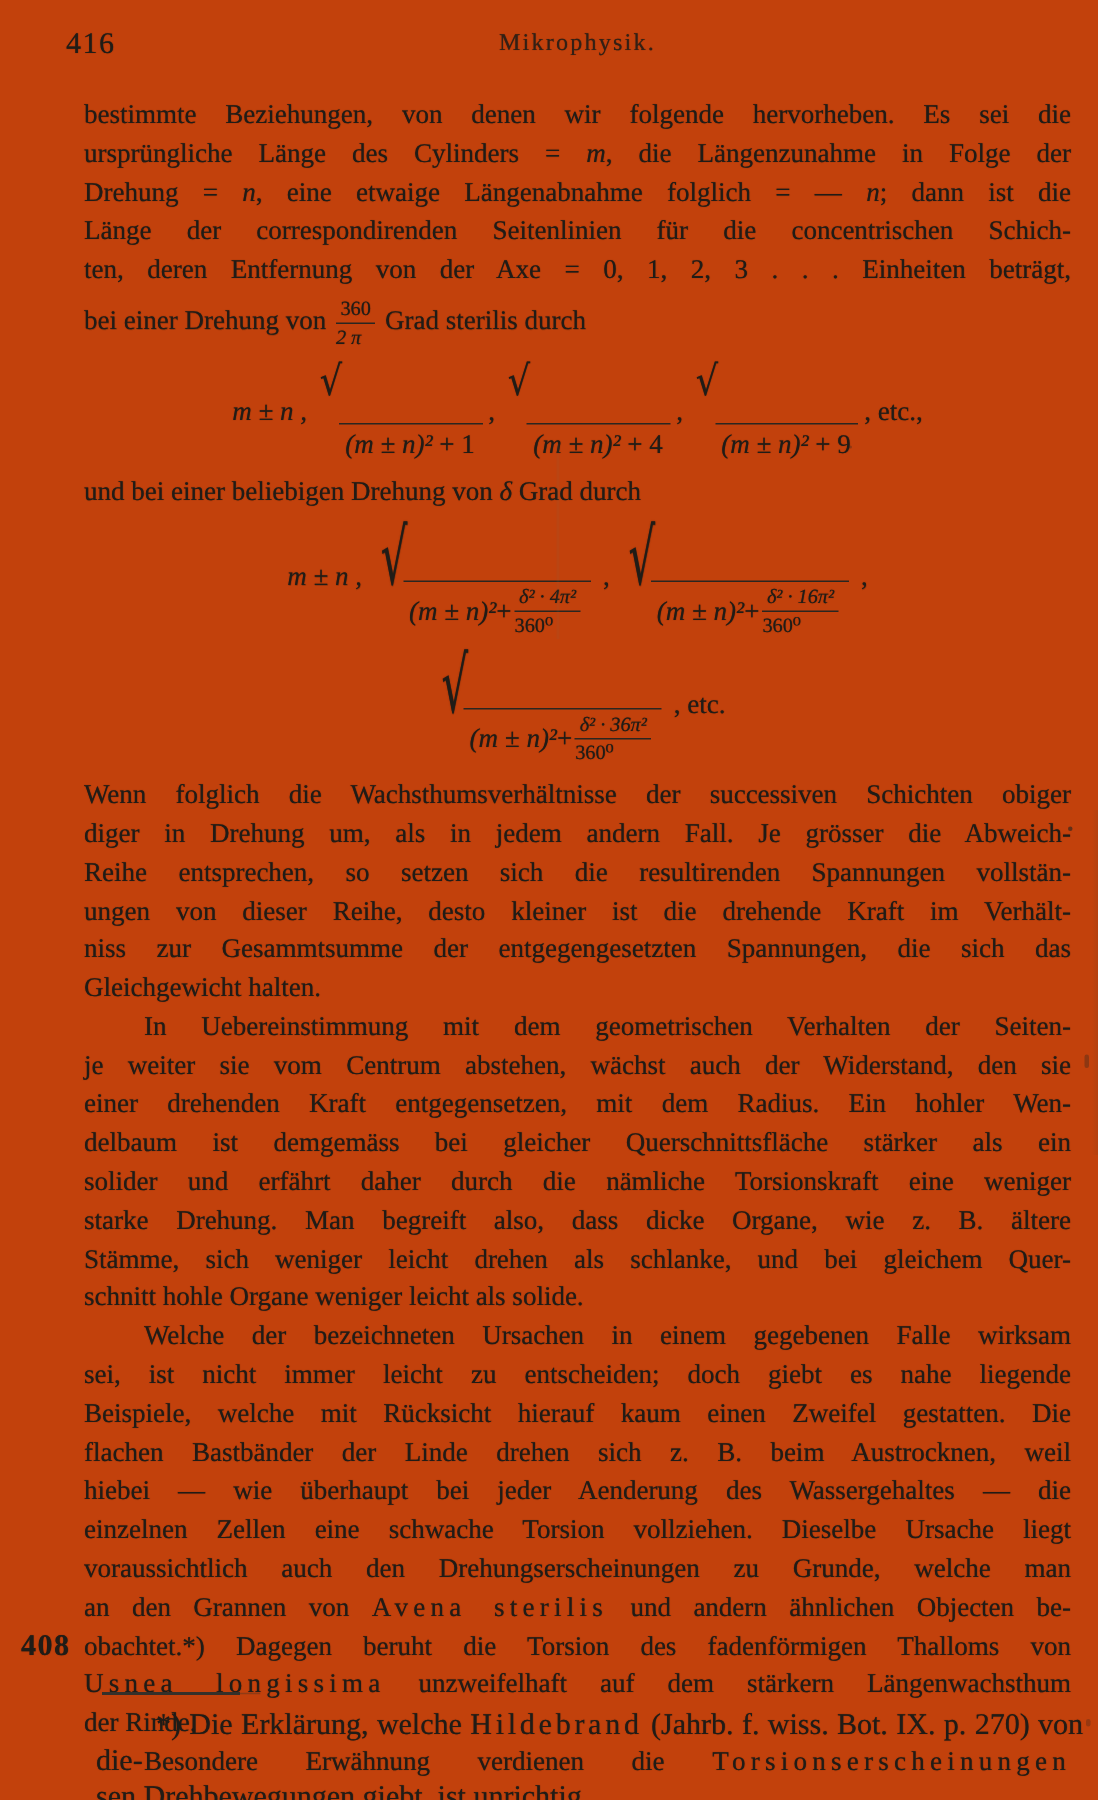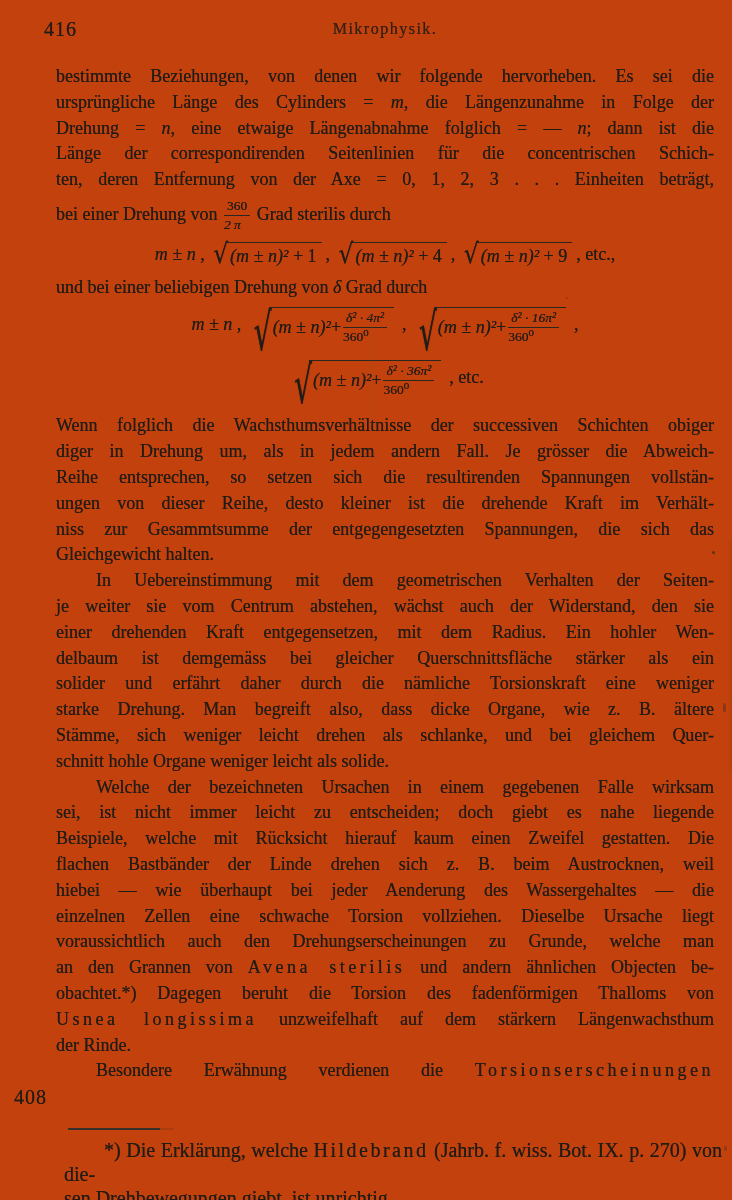--- a/index.html
+++ b/index.html
@@ -26,31 +26,31 @@
   .sp { letter-spacing:3.5px; }
   
   .frac { display:inline-flex; flex-direction:column; align-items:flex-start;
           font-size:13.5px; line-height:1.18; vertical-align:middle; margin:0 2px; }
   .frac .num { border-bottom:1.4px solid #2a2620; padding:0 3px 1px; }
   .frac .den { padding-top:1px; }
   
   .sqrt { display:inline-flex; align-items:flex-start; vertical-align:middle; margin:0 4px; }
   .sqrt .sign { font-family:"DejaVu Sans",sans-serif; font-size:1.3em; line-height:.92;
                 transform:scaleY(1.18); transform-origin:top left; margin-right:-2px; }
-  .sqrt .body { border-top:1.7px solid #2a2620; padding:1px 5px 0 4px; }
+  .sqrt .body { border-top:1.7px solid #2a2620; padding:1px 5px 0 4px;margin-top:40px; }
   .sqrt.tall { margin:0 8px; }
   .sqrt.tall .sign { font-size:1.55em; line-height:1; transform:scaleY(1.85); margin-right:-3px; }
   .sqrt.tall .body { display:inline-flex; align-items:center; padding-top:2px; }
   
   .f1 { text-align:center; text-align-last:center; margin:9px 0 5px; }
   .f2row { text-align:center; text-align-last:center; margin:7px 0; min-height:46px; }
   
   .fracline { margin:5px 0 4px; }
   
-  .margin-num { position:absolute; left:14px; top:1086px; font-size:20px; font-weight:400;
+  .margin-num { position:absolute; left:14px; top:1086px; font-size:20px; font-weight:700;
                 letter-spacing:1px;text-align:center; }
   
   .footnote { position:absolute; left:64px; top:1128px; width:658px;
               font-size:20px; line-height:24px; }
   .fn-rule { width:92px; height:2px; background:#35302a; margin:0 0 8px 4px;
              box-shadow:14px 0 0 -0.5px rgba(53,48,42,.35); }
   .footnote .sp { letter-spacing:2.5px; }
   
   .speck { position:absolute; background:rgba(45,38,30,.65); border-radius:50%; }
   .sp1 { left:712px; top:551px;  width:3px; height:3px; }

